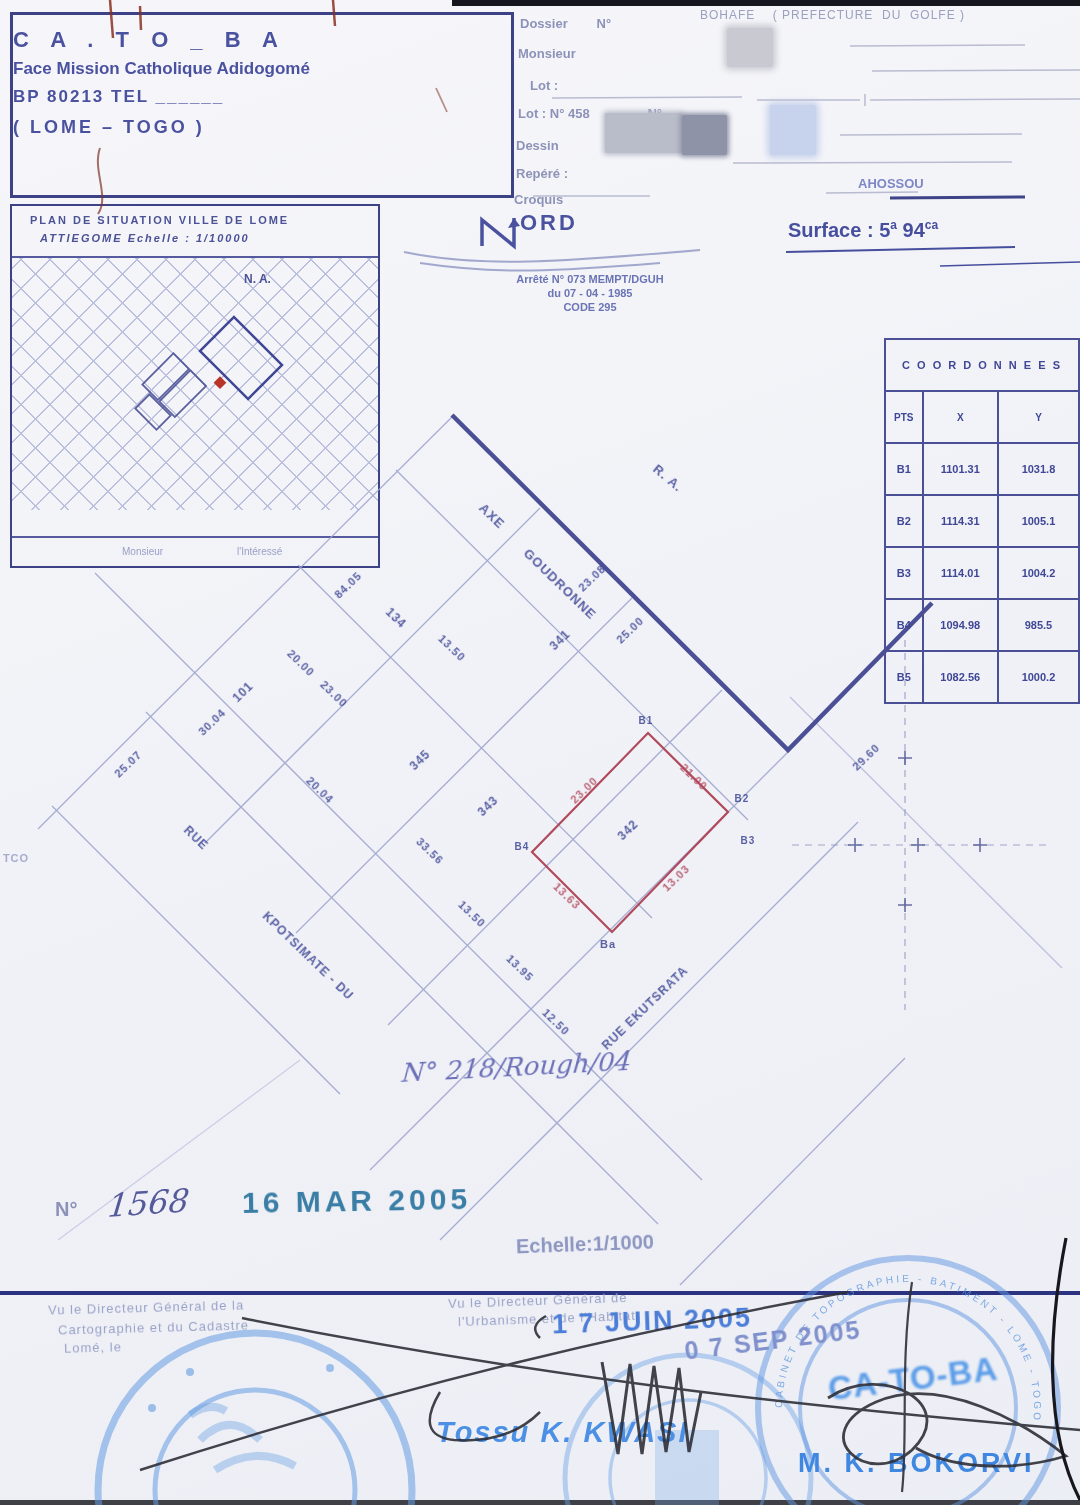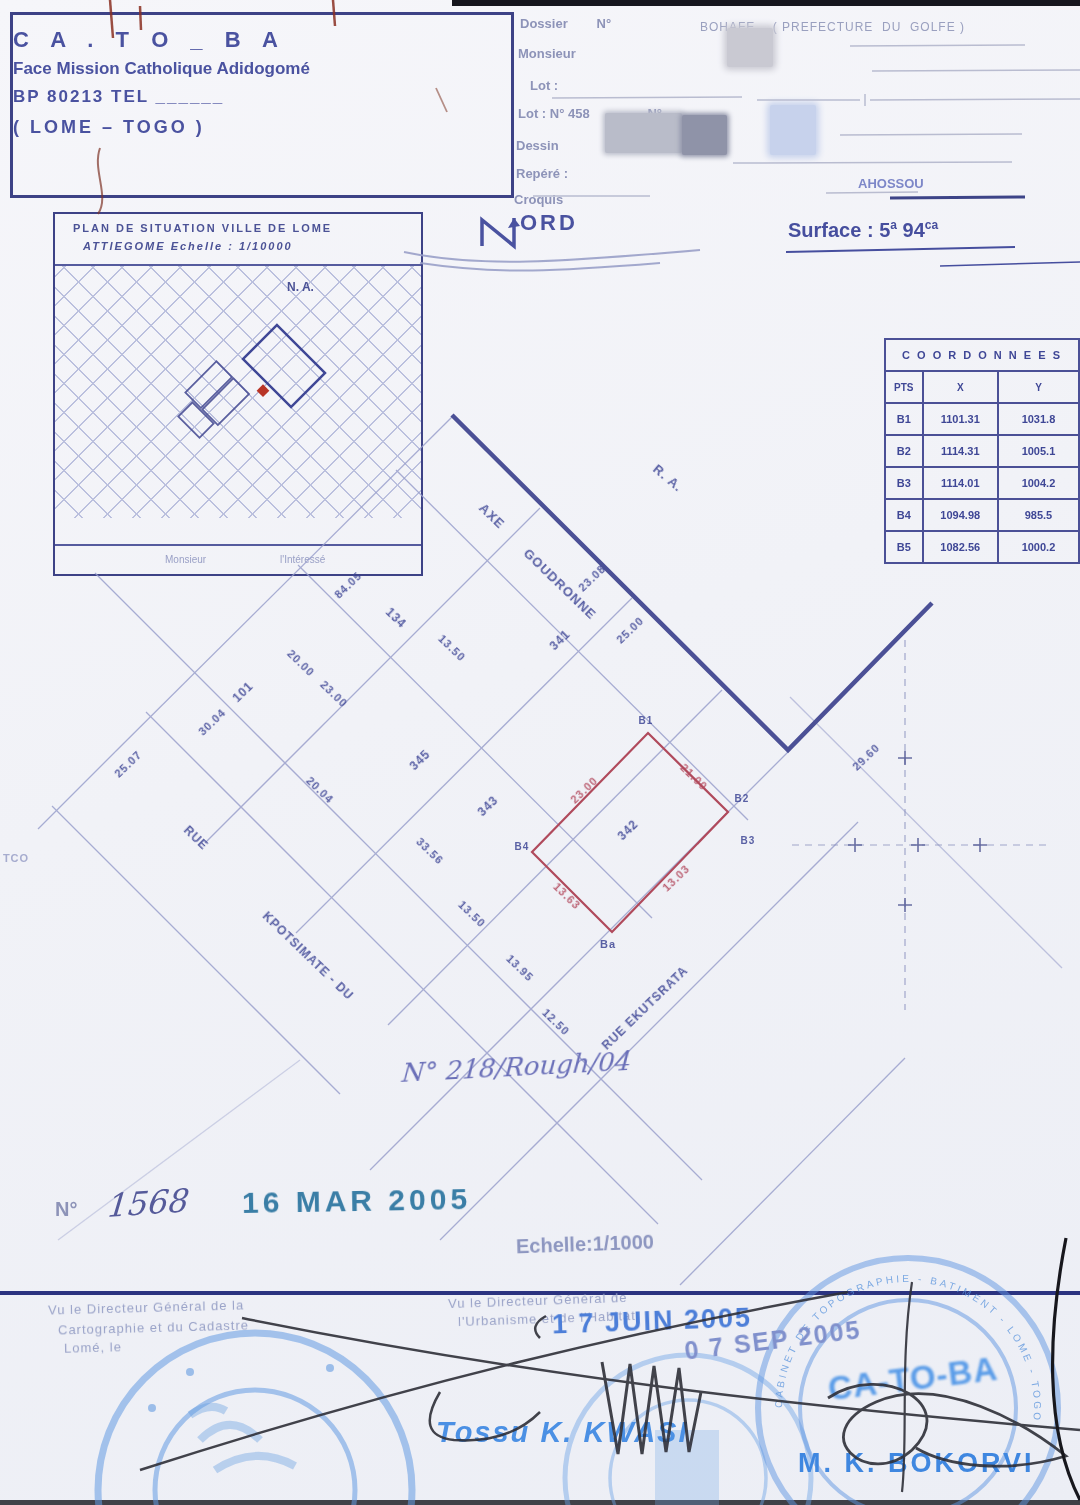--- a/index.html
+++ b/index.html
@@ -17,52 +17,52 @@
   
   .title-box{left:10px;top:12px;width:498px;height:180px;border:3px solid #3d4286;
              text-align:left;color:#4a52a0;filter:blur(.25px);}
   .tb1{margin-top:12px;font-size:22px;font-weight:700;letter-spacing:8px;}
   .tb2{margin-top:8px;font-size:17px;font-weight:600;}
   .tb3{margin-top:6px;font-size:17px;font-weight:600;}
   .tb4{margin-top:8px;font-size:17px;font-weight:700;letter-spacing:2px;}
   .tb5{margin-top:10px;font-size:18px;font-weight:700;letter-spacing:3px;}
 
   
-  .map-box{left:10px;top:212px;width:366px;height:360px;border:2.5px solid #3d4286;margin-left:43px;}
+  .map-box{left:10px;top:204px;width:366px;height:360px;border:2.5px solid #3d4286;}
   .map-head{position:absolute;left:0;top:0;width:100%;height:50px;border-bottom:2px solid #555b9e;
             font-size:11px;font-weight:700;color:#4b5296;letter-spacing:2px;filter:blur(.3px);}
   .mh1{margin:8px 0 0 18px;}
   .mh2{margin:6px 0 0 28px;font-style:italic;}
   .map-grid{position:absolute;left:0;top:52px;width:100%;height:252px;opacity:.75;
      background:
        repeating-linear-gradient(45deg,transparent 0 19px,#a9afd6 19px 20.5px),
        repeating-linear-gradient(-45deg,transparent 0 19px,#a9afd6 19px 20.5px);}
   .map-foot{position:absolute;left:0;bottom:0;width:100%;height:28px;border-top:2px solid #555b9e;
             font-size:10px;color:#9aa0c6;filter:blur(.4px);}
   .mf1{position:absolute;left:110px;top:8px;}
   .mf2{position:absolute;left:225px;top:8px;}
   .map-na{position:absolute;left:232px;top:66px;font-size:12px;font-weight:700;color:#4b5296;}
 
   
   .flabel{color:#8d93b8;font-size:13px;font-weight:600;filter:blur(.4px);white-space:pre;}
-  .office{left:700px;top:20px;font-size:12px;letter-spacing:1px;color:#9aa0bf;filter:blur(.5px);white-space:pre;}
+  .office{left:700px;top:8px;font-size:12px;letter-spacing:1px;color:#9aa0bf;filter:blur(.5px);white-space:pre;}
   .ahossou{left:858px;top:176px;font-size:13px;font-weight:700;color:#7d87c8;filter:blur(.4px);}
   .redact{position:absolute;border-radius:2px;}
 
   
   .nord{left:520px;top:210px;font-size:22px;font-weight:700;letter-spacing:3px;color:#4a52a0;filter:blur(.3px);}
   .surface{left:788px;top:218px;font-size:20px;font-weight:700;color:#464e9e;filter:blur(.25px);}
   .surface sup{font-size:12px;}
   .arrete{left:455px;top:272px;width:270px;text-align:center;font-size:11px;font-weight:600;
           color:#6b74b4;filter:blur(.45px);line-height:14px;}
 
   
   .coords{left:884px;top:338px;position:absolute;border-collapse:collapse;
           font-size:11px;font-weight:700;color:#3f4796;filter:blur(.3px);}
-  .coords td,.coords th{border:2px solid #4b5096;padding:4px 4px;text-align:center;height:22px;}
+  .coords td,.coords th{border:2px solid #4b5096;padding:14px 4px;text-align:center;height:22px;}
   .coords .ct-title td{letter-spacing:2px;font-size:11px;}
   .coords th{font-size:10px;}
   .col-pts{width:36px;}.col-x{width:92px;}.col-y{width:110px;}
 
   
   .plan-label{position:absolute;white-space:nowrap;font-weight:600;letter-spacing:1px;
               opacity:.85;filter:blur(.3px);transform-origin:center;}
 
   
   .hand{font-family:"DejaVu Serif",serif;font-style:italic;}
@@ -177,20 +177,25 @@
   </div>
 
   <svg width="70" height="46" viewBox="0 0 70 46" style="left:474px;top:208px;z-index:2;" class="noint">
     <path d="M8,38 L8,12 L40,38 L40,10" stroke="#4a52a0" stroke-width="3.5" fill="none"></path>
     <path d="M40,10 L34,20 L46,18 Z" fill="#4a52a0"></path>
   </svg>
   <span class="abs nord">ORD</span>
 
   <span class="abs surface"><span>Surface : 5</span><sup>a</sup><span> 94</span><sup>ca</sup></span>
 
+  <div class="abs arrete">
+    <div>Arrêté N° 073 MEMPT/DGUH</div>
+    <div>du 07 - 04 - 1985</div>
+    <div>CODE 295</div>
+  </div>
 
   <table class="coords" style="z-index:2;">
     <tbody>
         <tr class="ct-title">
           <td colspan="3">C O O R D O N N E E S</td>
         </tr>
     <tr>
       <th class="col-pts">PTS</th>
       <th class="col-x">X</th>
       <th class="col-y">Y</th>

